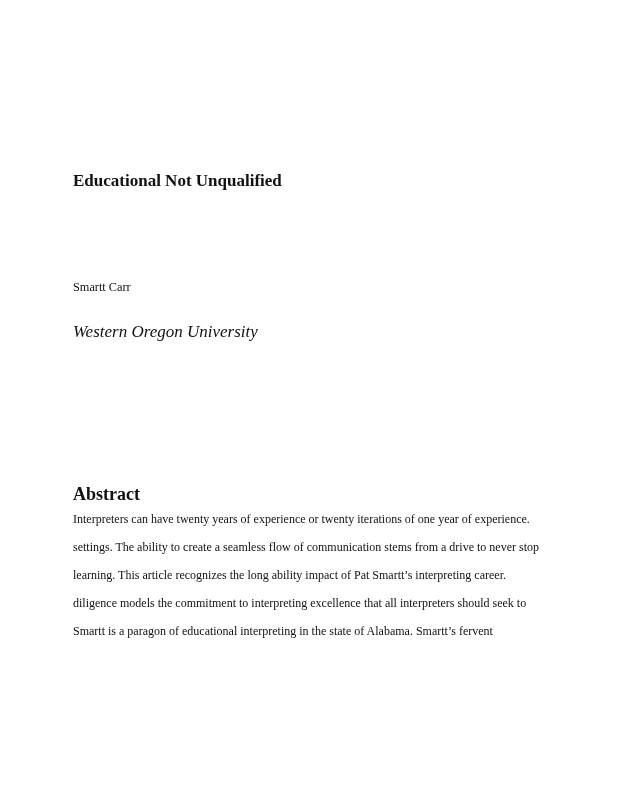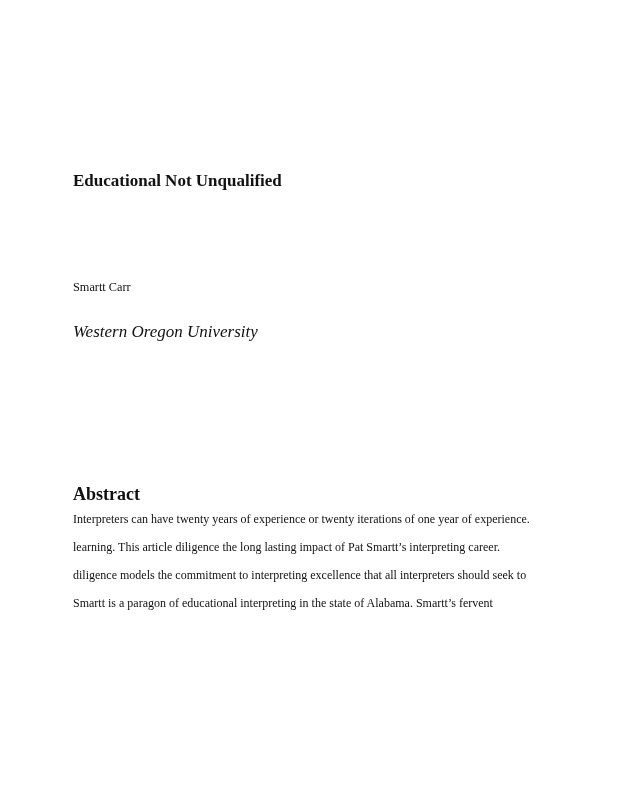--- a/index.html
+++ b/index.html
@@ -75,18 +75,19 @@
   <h1 class="paper-title">Educational Not Unqualified</h1>
 
   <p class="author-name">Smartt Carr</p>
 
   <p class="affiliation">Western Oregon University</p>
 
   <h2 class="abstract-heading">Abstract</h2>
 
   <div class="abstract-body">
     <div class="abstract-line">Interpreters can have twenty years of experience or twenty iterations of one year of experience.</div>
-    <div class="abstract-line">learning. This article diligence the long lasting impact of Pat Smartt’s interpreting career.</div>
+    <div class="abstract-line">settings. The ability to create a seamless flow of communication stems from a drive to never stop</div>
+    <div class="abstract-line">learning. This article recognizes the long ability impact of Pat Smartt’s interpreting career.</div>
     <div class="abstract-line">diligence models the commitment to interpreting excellence that all interpreters should seek to</div>
     <div class="abstract-line">Smartt is a paragon of educational interpreting in the state of Alabama. Smartt’s fervent</div>
   </div>
 
 </div>
 
 </body></html>

